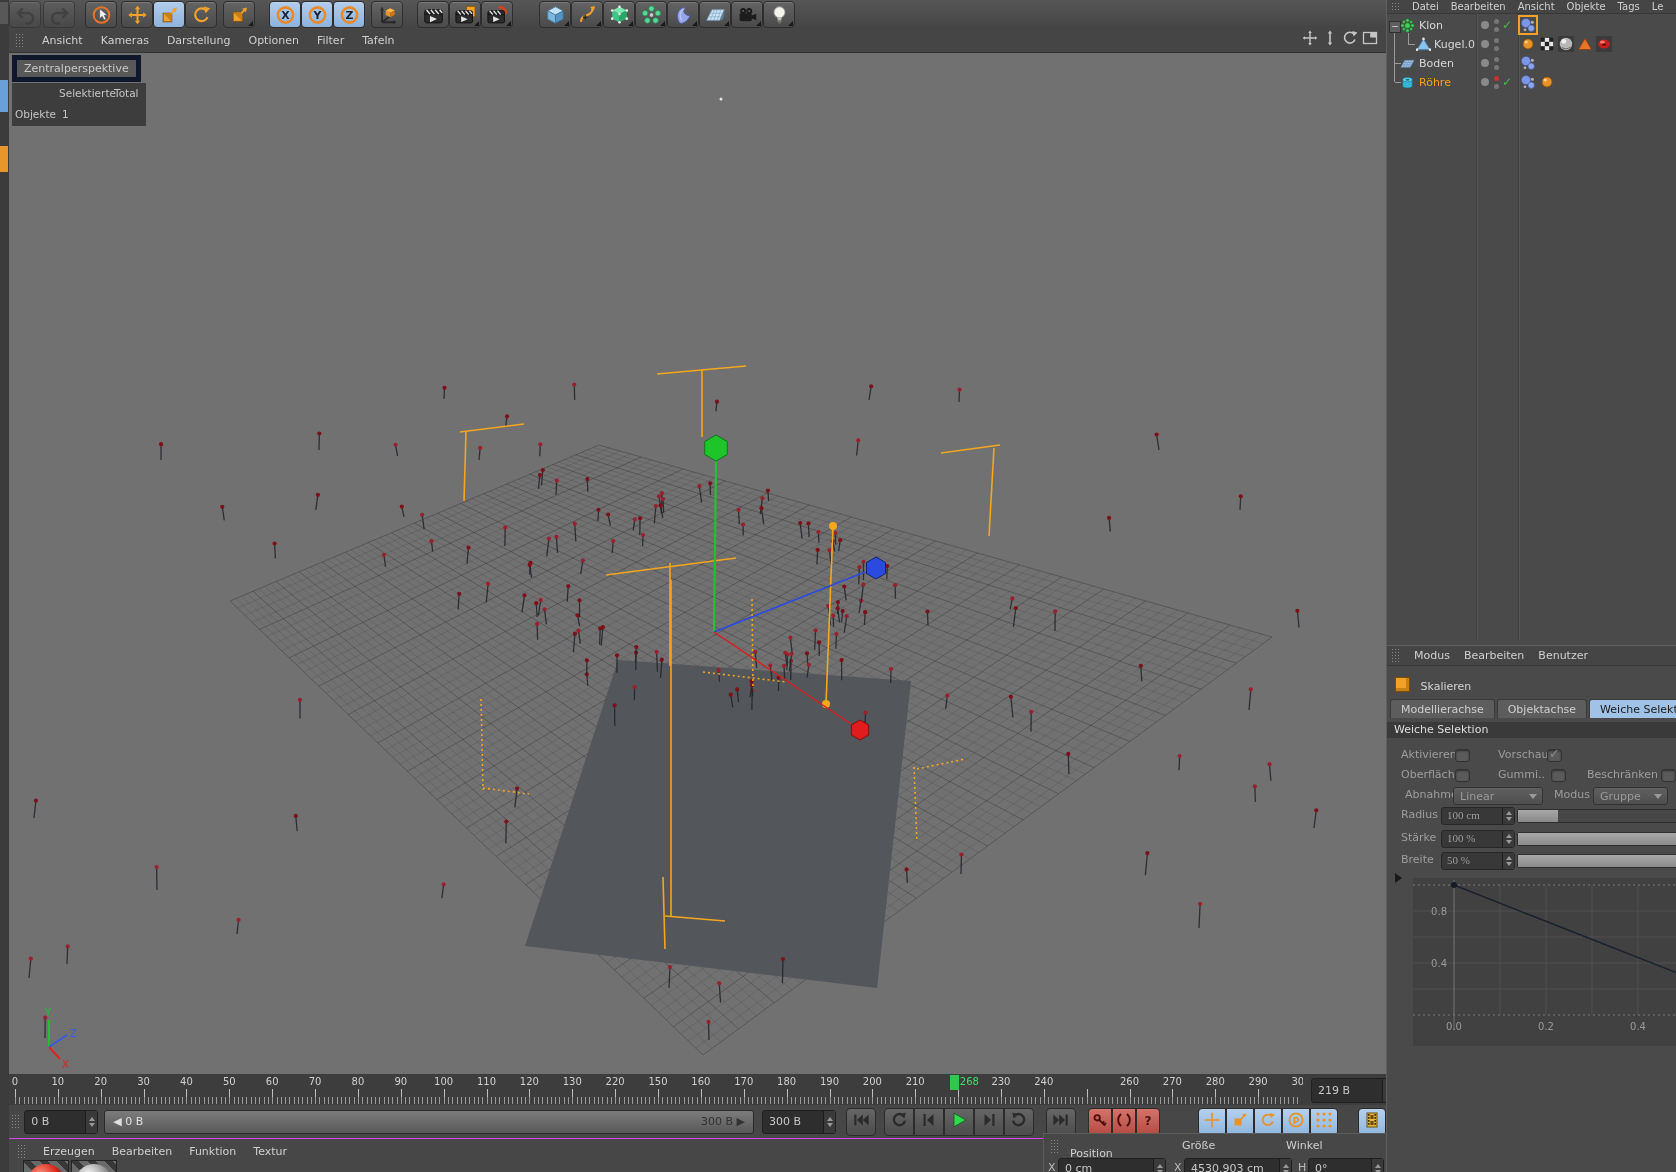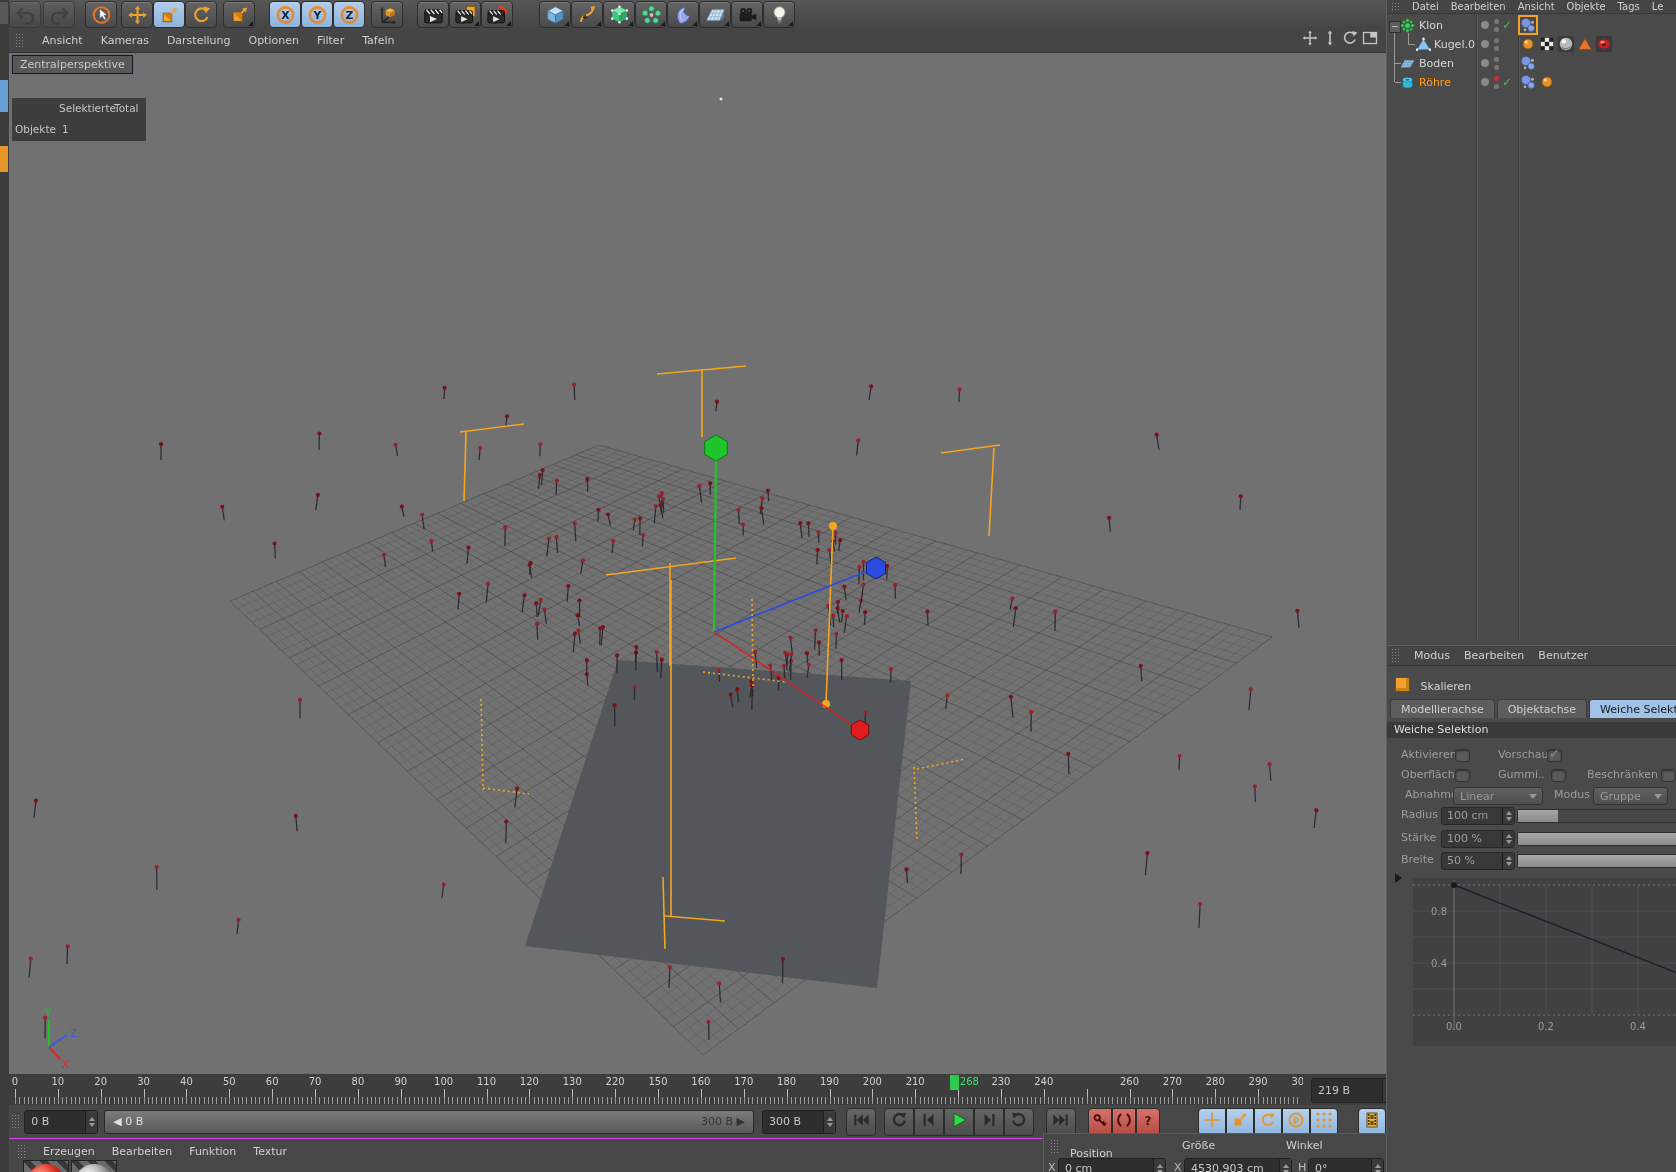--- a/index.html
+++ b/index.html
@@ -22,24 +22,24 @@
   .tb-btn.flyout::after{content:"";position:absolute;right:1px;bottom:1px;
           border-left:5px solid transparent;border-bottom:5px solid #191919;}
   .tb-btn svg{width:21px;height:20px;display:block;}
   
   #viewport{left:9px;top:28px;width:1377px;height:1045px;background:#717171;overflow:hidden;}
   #vp-menubar{position:absolute;left:0;top:0;width:100%;height:24px;background:#454545;
               border-bottom:1px solid #333;display:flex;align-items:center;gap:18px;padding-left:6px;}
   #vp-menubar .mi,.panel-menubar .mi{color:#cfcfcf;cursor:default;}
   #vp-ctrl{position:absolute;right:8px;top:2px;display:flex;gap:4px;}
   #vp-ctrl .vbtn{width:16px;height:16px;display:flex;align-items:center;justify-content:center;}
-  #vp-camera-label{position:absolute;left:3px;top:27px;background:#585858;border:1px solid #0f172a;
+  #vp-camera-label{position:absolute;left:3px;top:27px;background:#585858;border:5px solid #0f172a;
        padding:2px 7px;color:#c8c8c8;}
   #vp-hud{position:absolute;left:3px;top:55px;width:134px;height:43px;background:rgba(52,52,52,.85);
-       color:#c4c4c4;font-size:10.5px;margin-top:15px;}
+       color:#c4c4c4;font-size:10.5px;}
   #vp-hud .h1{position:absolute;left:47px;top:4px;}
   #vp-hud .h2{position:absolute;left:102px;top:4px;}
   #vp-hud .rl{position:absolute;left:3px;top:25px;}
   #vp-hud .rv{position:absolute;left:50px;top:25px;}
   
   #ruler-row{left:9px;top:1073px;width:1377px;height:32px;background:#3d3d3d;border-top:1px solid #707070;}
   #ruler{position:absolute;left:0;top:0;width:1294px;height:32px;overflow:hidden;}
   .rtick-major{position:absolute;left:6px;top:15px;width:1286px;height:15px;
       background-image:repeating-linear-gradient(90deg,#c0c0c0 0 1px,transparent 1px 42.87px);}
   .rtick-minor{position:absolute;left:6px;top:23px;width:1286px;height:7px;
@@ -115,21 +115,21 @@
   .am-row{position:absolute;left:0;width:100%;height:18px;}
   .am-label{position:absolute;top:2px;color:#9d9d9d;}
   .cb{position:absolute;top:3px;width:13px;height:11px;border-radius:3px;background:#5a5a5a;
       border:1px solid #333;box-shadow:inset 0 1px 2px rgba(0,0,0,.5);}
   .cb.checked::after{content:"✓";position:absolute;left:1px;top:-4px;color:#8a8a8a;font-size:13px;font-weight:bold;}
   .dd{position:absolute;top:1px;height:16px;background:linear-gradient(#606060,#4e4e4e);
       border:1px solid #333;border-radius:3px;color:#9a9a9a;display:flex;align-items:center;}
   .dd .val{flex:1;padding-left:6px;}
   .dd .arr{width:0;height:0;border:4px solid transparent;border-top:5px solid #999;margin:4px 5px 0 0;}
   .nf{position:absolute;top:1px;height:16px;background:#383838;border:1px solid #272727;border-radius:3px;
-      color:#9d9d9d;display:flex;}
+      color:#9d9d9d;display:flex;font-family:Liberation Serif, serif;}
   .nf .val{flex:1;padding-left:5px;line-height:15px;}
   .sl{position:absolute;top:3px;height:12px;border:1px solid #2e2e2e;border-radius:2px;background:#474747;}
   .sl .fill{height:100%;background:linear-gradient(#a8a8a8,#8a8a8a);}
   #am-curve-arrow{position:absolute;left:8px;top:227px;width:0;height:0;
       border-top:5px solid transparent;border-bottom:5px solid transparent;border-left:7px solid #1a1a1a;}
   #falloff-graph{position:absolute;left:26px;top:232px;}
 </style>
 </head>
 <body>
 

